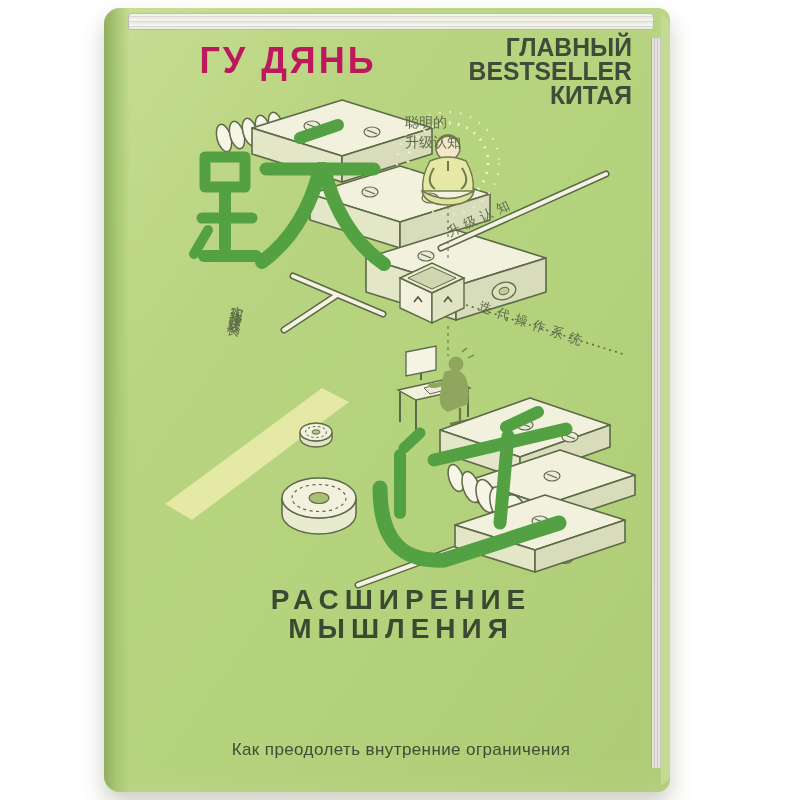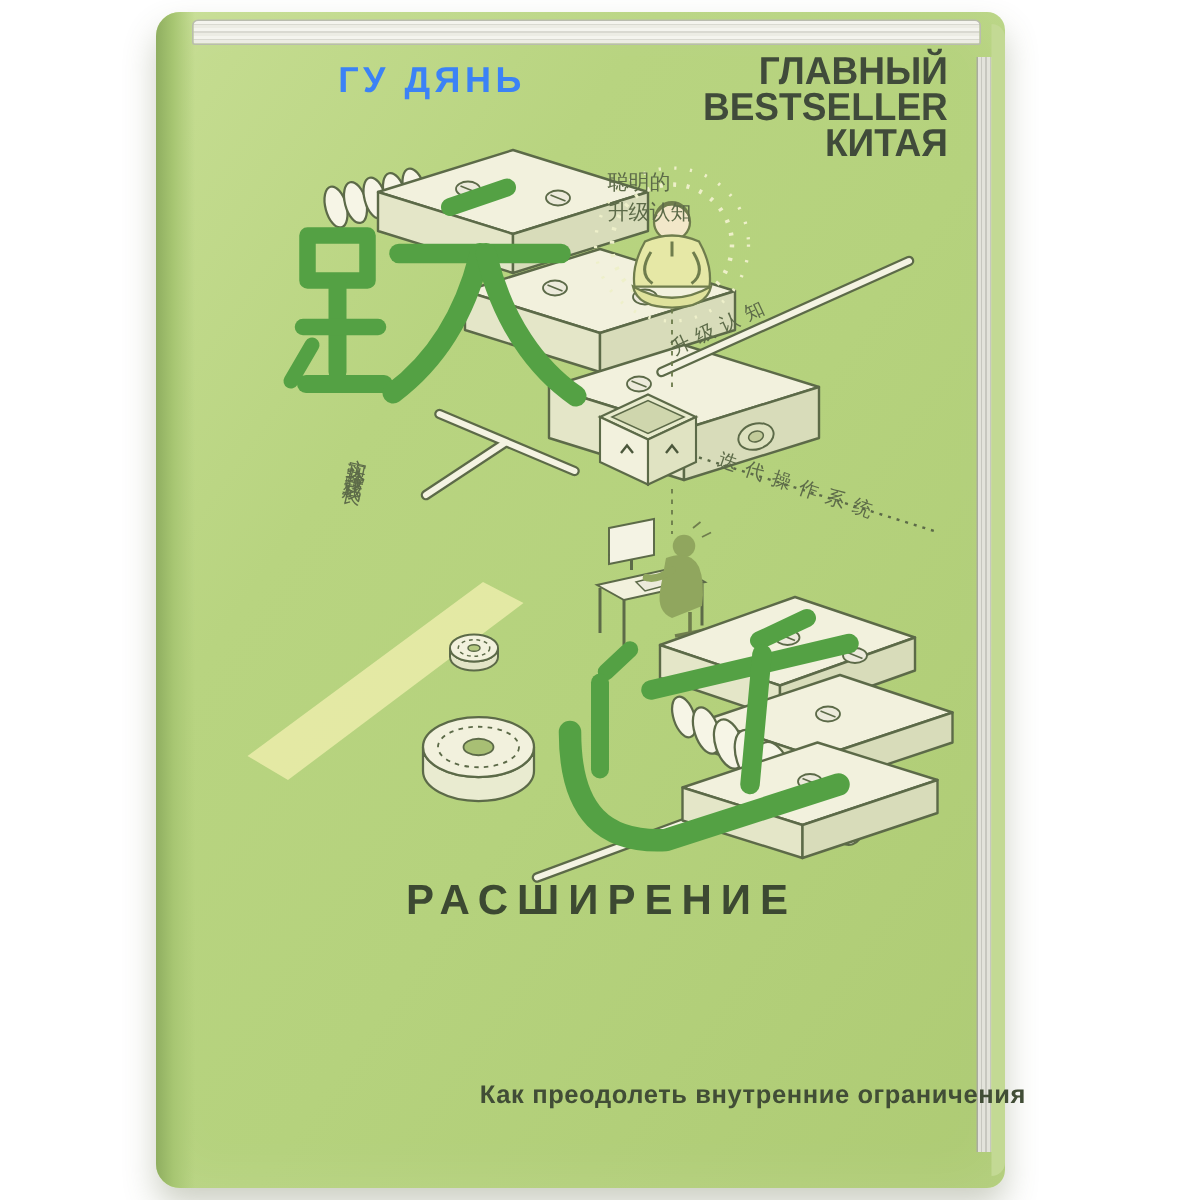--- a/index.html
+++ b/index.html
@@ -32,35 +32,35 @@
   }
   .back-cover-edge{
     position:absolute;right:0;top:8px;bottom:8px;width:9px;
     background:#c3d994;border-radius:0 10px 10px 0;
   }
   .cover-illustration{position:absolute;left:0;top:0;width:566px;height:784px;}
   
   .txt{position:absolute;color:#3d4933;}
   .author{
     left:183px;top:40px;width:210px;text-align:center;
-    font-size:24px;font-weight:700;letter-spacing:3px;color:#3b82f6;
+    font-size:36px;font-weight:700;letter-spacing:3px;color:#be185d;
   }
   .badge{
     right:168px;top:36px;text-align:right;line-height:.92;
     font-size:26px;font-weight:700;letter-spacing:0;color:#404b3a;
     transform:scaleX(.95);transform-origin:right top;
   }
   .badge div{white-space:nowrap;}
   .title-block{
     left:118px;top:586px;width:566px;text-align:center;line-height:1.03;
     font-size:28px;font-weight:700;letter-spacing:6px;color:#3c4932;
   }
   .subtitle-block{
-    left:118px;top:720px;width:566px;text-align:right;line-height:1.22;
-    font-size:17px;font-weight:700;letter-spacing:.4px;color:#414d36;
+    left:118px;top:740px;width:566px;text-align:center;line-height:1.22;
+    font-size:17px;font-weight:400;letter-spacing:.4px;color:#414d36;
   }
   .cjk{font-family:"DejaVu Sans",sans-serif;color:#5d6b49;}
   .label-thinker{left:405px;top:112px;width:88px;text-align:left;font-size:14px;line-height:1.45;}
   .label-upgrade{left:448px;top:224px;font-size:13px;letter-spacing:5px;transform:rotate(-25deg);transform-origin:left center;white-space:nowrap;}
   .label-iterate{left:479px;top:297px;font-size:13px;letter-spacing:6px;transform:rotate(19deg);transform-origin:left center;white-space:nowrap;}
   .label-growth{left:231px;top:296px;font-size:13px;letter-spacing:3px;writing-mode:vertical-rl;height:140px;transform:rotate(12deg);transform-origin:center top;}
 </style>
 </head>
 <body>
 
@@ -276,17 +276,18 @@
 <div class="txt cjk label-thinker">
   <div>聪明的</div>
   <div>升级认知</div>
 </div>
 <div class="txt cjk label-upgrade">升级认知</div>
 <div class="txt cjk label-iterate">迭代操作系统</div>
 <div class="txt cjk label-growth">实现跨越式成长</div>
 
 <div class="txt title-block">
   <div>РАСШИРЕНИЕ</div>
+  <div>МЫШЛЕНИЯ</div>
 </div>
 
 <div class="txt subtitle-block">
   <div>Как преодолеть внутренние ограничения</div>
 </div>
 
 </body></html>

